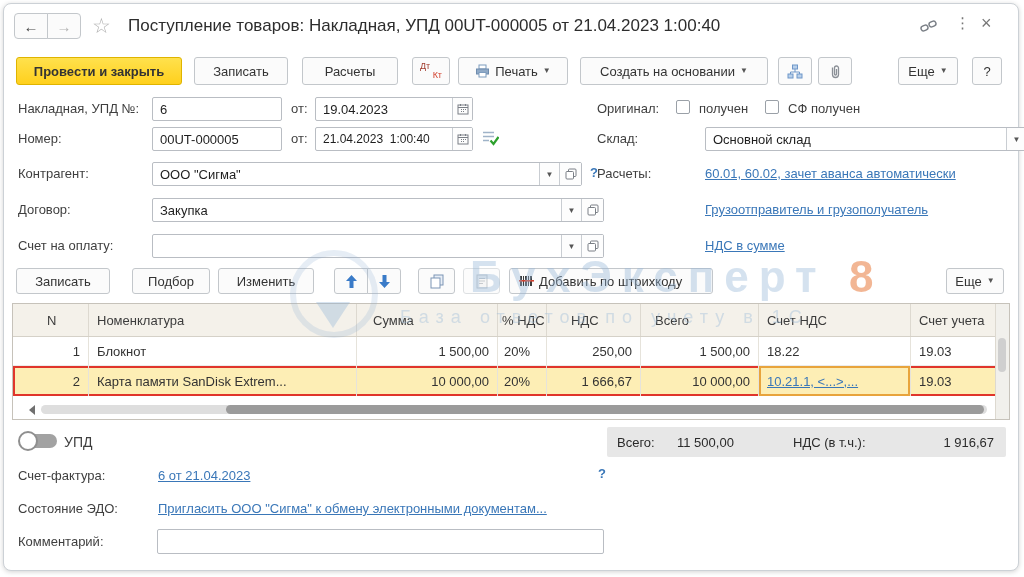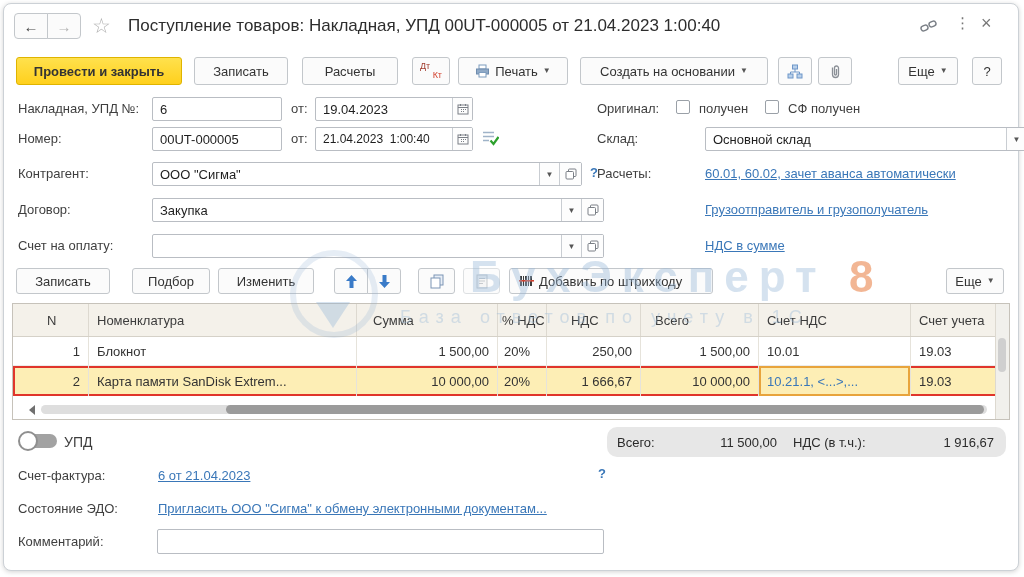--- a/index.html
+++ b/index.html
@@ -28,29 +28,29 @@
   
   .twrap{position:absolute;left:12px;top:303px;width:998px;height:117px;border:1px solid #c6c2ba;box-sizing:border-box;background:#fff}
   .trow{display:grid;grid-template-columns:76px 268px 141px 49px 94px 118px 152px 86px;width:984px}
   .trow>div{display:flex;align-items:center;box-sizing:border-box;padding:0 8px;white-space:nowrap;overflow:hidden;border-right:1px solid #e6e3db}
   .thead{height:32px;background:#f4f1ea;border-bottom:1px solid #d5d1c8;color:#3c3c3c}
   .thead>div{border-right:1px solid #ddd9d0}
   .tr1{height:28px;border-bottom:1px solid #ececec}
   .tr2{height:30px;background:#fdeeb5;box-shadow:inset 0 0 0 2px #e0352b}
   .rt{justify-content:flex-end}
   .cell-sel{box-shadow:inset 0 0 0 2px #e8a43c}
-  .cell-sel span{color:#3a77b8;}
+  .cell-sel span{color:#3a77b8;text-decoration:underline}
   
   .hsb-track{position:absolute;background:#dedede;border-radius:5px;height:9px}
   .hsb-thumb{position:absolute;background:#9b9b9b;border-radius:5px;height:9px}
   .vsb{position:absolute;right:0;top:0;width:13px;height:115px;background:#f1f0ec;border-left:1px solid #ddd9d0}
   .vsb-thumb{position:absolute;left:2px;top:34px;width:8px;height:34px;background:#cfcfcf;border-radius:4px}
   .arrow-l{width:0;height:0;border-top:5px solid transparent;border-bottom:5px solid transparent;border-right:6px solid #6f6f6f}
   
-  .totals{position:absolute;left:607px;top:427px;width:399px;height:30px;background:#e7e7e7;border-radius:10px}
+  .totals{position:absolute;left:607px;top:427px;width:399px;height:30px;background:#e7e7e7;border-radius:2px}
   .totals span{position:absolute;top:8px;color:#2b2b2b;white-space:nowrap}
   
   .tgl{position:absolute;left:18px;top:431px;width:40px;height:20px}
   .tgl .track{position:absolute;left:9px;top:3px;width:30px;height:14px;background:#a2a2a2;border-radius:7px}
   .tgl .knob{position:absolute;left:0;top:0;width:16px;height:16px;background:#fff;border:2px solid #8f8f8f;border-radius:50%}
   
   .wm{position:absolute;pointer-events:none;z-index:40;white-space:nowrap}
   .wm-brand{left:470px;top:252px;font-size:44px;font-weight:bold;letter-spacing:10px;color:rgba(150,182,214,.40)}
   .wm-digit{color:rgba(232,122,60,.55)}
   .wm-tag{left:400px;top:307px;font-size:18px;letter-spacing:7px;color:rgba(158,188,218,.42)}
@@ -329,21 +329,21 @@
     <div>Счет НДС</div>
     <div>Счет учета</div>
   </div>
   <div class="trow tr1">
     <div class="rt">1</div>
     <div>Блокнот</div>
     <div class="rt">1 500,00</div>
     <div style="padding:0 6px">20%</div>
     <div class="rt">250,00</div>
     <div class="rt">1 500,00</div>
-    <div>10.01</div>
+    <div>18.22</div>
     <div>19.03</div>
   </div>
   <div class="trow tr2">
     <div class="rt">2</div>
     <div>Карта памяти SanDisk Extrem...</div>
     <div class="rt">10 000,00</div>
     <div style="padding:0 6px">20%</div>
     <div class="rt">1 666,67</div>
     <div class="rt">10 000,00</div>
     <div class="cell-sel">
@@ -361,21 +361,21 @@
 </div>
 
 <div class="tgl">
     <div class="track"></div>
     <div class="knob"></div>
   </div>
 <div class="lbl" style="left:64px;top:434px;font-size:14px">УПД</div>
 
 <div class="totals">
   <span style="left:10px">Всего:</span>
-  <span style="left:70px;width:100px;text-align:right">11 500,00</span>
+  <span style="left:70px;width:100px;text-align:left">11 500,00</span>
   <span style="left:186px">НДС (в т.ч.):</span>
   <span style="right:12px;width:110px;text-align:right">1 916,67</span>
 </div>
 
 <div class="lbl" style="left:18px;top:468px">Счет-фактура:</div>
 <div class="link" style="left:158px;top:468px">6 от 21.04.2023</div>
 <div class="help" style="left:598px;top:466px">?</div>
 
 <div class="lbl" style="left:18px;top:501px">Состояние ЭДО:</div>
 <div class="link" style="left:158px;top:501px">Пригласить ООО "Сигма" к обмену электронными документам...</div>

